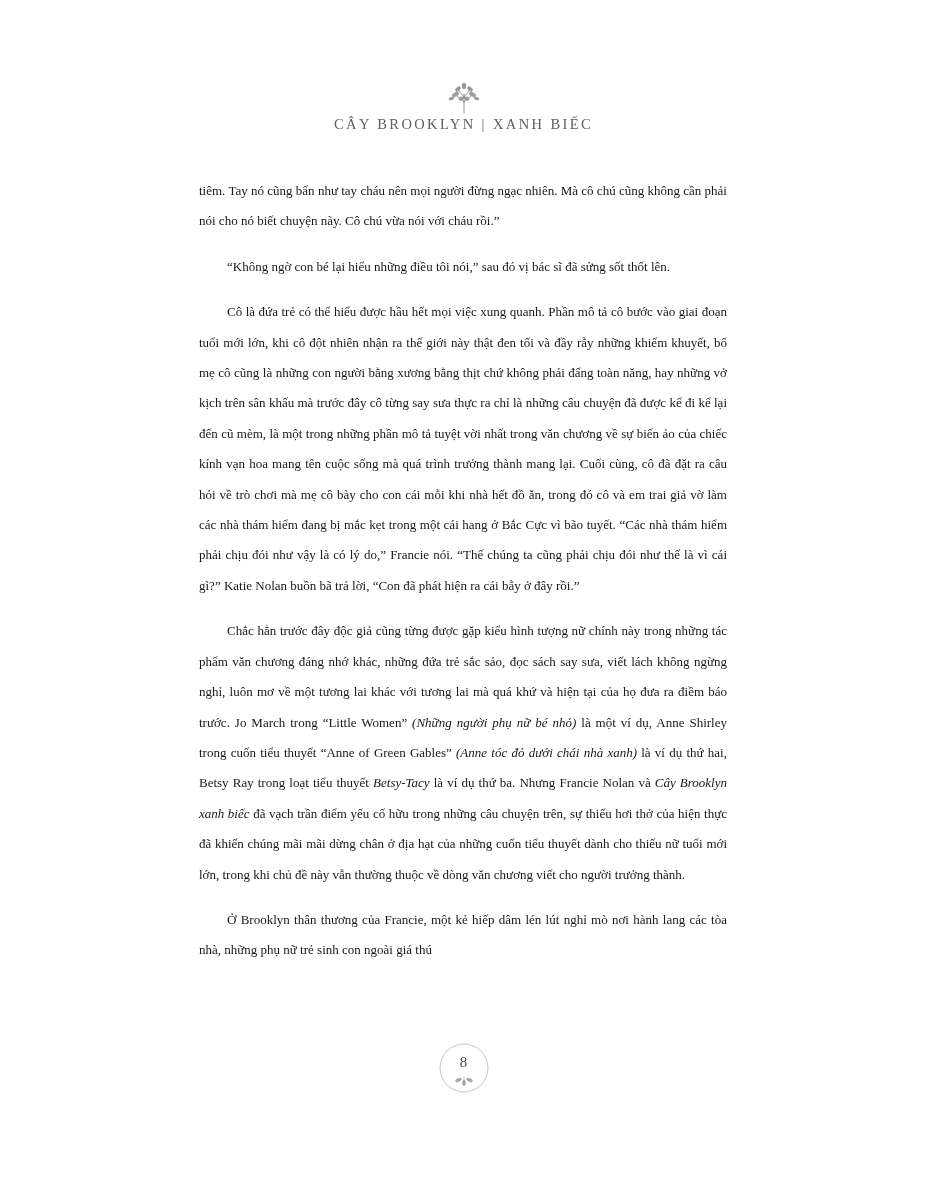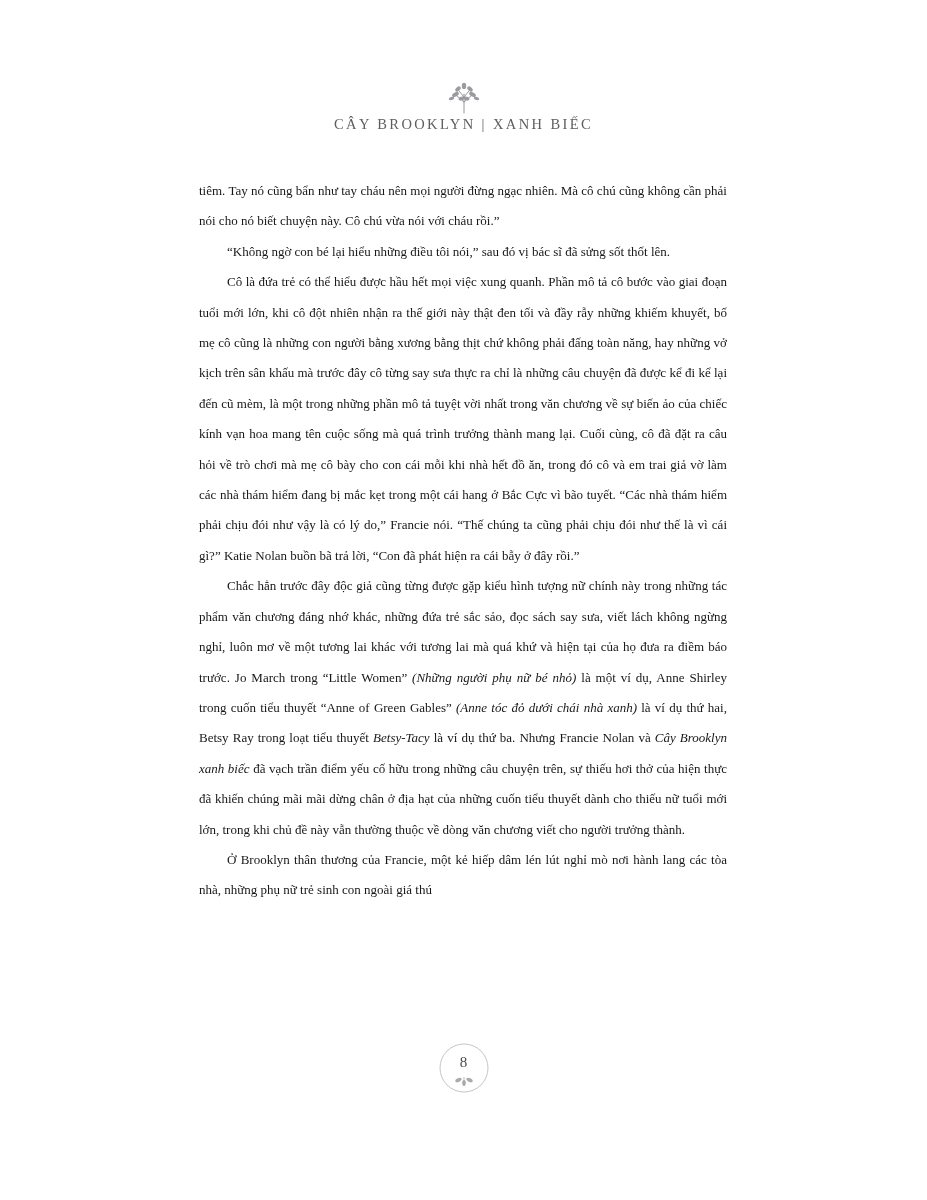--- a/index.html
+++ b/index.html
@@ -61,21 +61,21 @@
     hyphens: none;
   }
   .textblock p {
     margin: 0;
     text-indent: 0;
   }
   .textblock p.indent {
     text-indent: 28px;
   }
   .textblock p + p {
-    margin-top: 0px;
+    margin-top: 15px;
   }
   .textblock i, .textblock em {
   }
 
   
   .folio {
     position: absolute;
     top: 1042px;
     left: 0;
     width: 927px;

